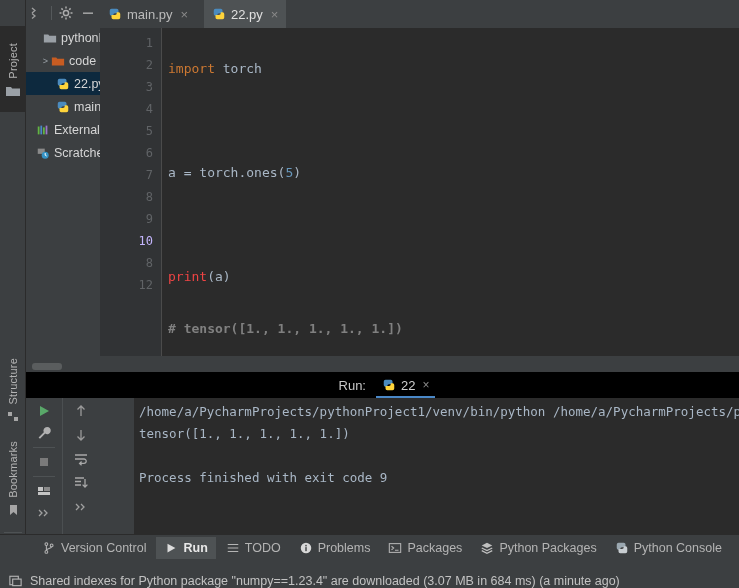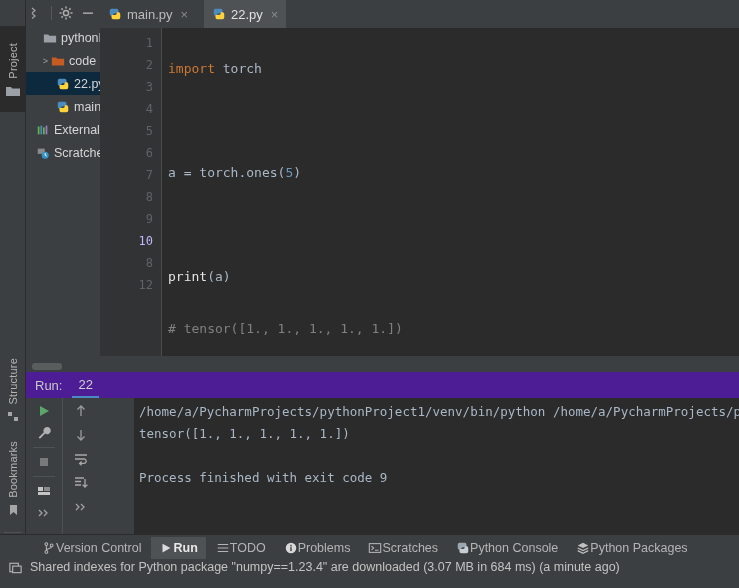--- a/index.html
+++ b/index.html
@@ -122,46 +122,47 @@
   .lineno.cur { color: #c4b5fd; }
   .code {
     position: absolute; left: 63px; top: 0; right: 0; height: 100%;
     font-family: "DejaVu Sans Mono", monospace;
     font-size: 13px;
     white-space: pre;
   }
   .cline { height: 22px; line-height: 22px; padding-left: 5px; }
   .kw   { color: #cc7832; }
   .plain{ color: #a9b7c6; text-align: center; }
-  .fn   { color: #e5e5e5; }
+  .fn   { color: #ef4444; }
   .num  { color: #6897bb; }
-  .cmt  { color: #808080; }
+  .cmt  { color: #808080; font-weight: bold; }
   
   .h-scroll {
     position:absolute; left: 32px; top: 363px; width: 30px; height: 7px;
     background: #5a5d5e; border-radius: 3px;
   }
 
   
   .run-panel {
     position: absolute; left: 26px; top: 372px; width: 713px; height: 162px;
     background: #3c3f41;
   }
   .run-header {
     position: absolute; left:0; top:0; width: 713px; height: 26px;
     display: flex; align-items: center; gap: 10px;
     padding-left: 9px;
-    background: #4c1d95;
+    background: #000000;
+    justify-content: center;
   }
   .run-label { font-size: 13px; color: #c8c8c8; }
   .run-tab {
     position: relative;
     display:flex; align-items:center; gap:5px;
     height: 26px; padding: 0 6px;
-    font-size: 13px; color: #d0d0d0; flex-direction: column;
+    font-size: 13px; color: #d0d0d0;
   }
   .run-tab::after {
     content:""; position:absolute; left:0; bottom:0; width:100%; height:2px;
     background: #4a88c7;
   }
   .run-tab .x { color:#8a8a8a; font-size:12px; margin-left:2px; }
 
   .run-toolbar {
     position:absolute; left: 0; top: 26px; width: 36px; height: 136px;
     background: #3c3f41;
@@ -193,33 +194,33 @@
   
   .bottom-bar {
     position: absolute; left: 0; top: 534px; width: 739px; height: 26px;
     background: #3c3f41;
     display: flex; align-items: center;
     padding-left: 34px;
     gap: 2px;
     border-top: 1px solid #2b2b2b;
   }
   .bb-item {
-    display:flex; align-items:center; 
+    display:flex; align-items:center; gap:5px;
     height: 22px; padding: 4px 8px;
     font-size: 12.5px; color: #b4b4b4;
     white-space: nowrap;
   }
   .bb-item.active { background: #4e5254; color: #e8e8e8; font-weight: bold; }
   .bb-ico { width: 14px; height:14px; display:block; }
 
   
   .status-bar {
     position:absolute; left:0; top:560px; width:739px; height:28px;
     background: #3c3f41;
-    display:flex; align-items:flex-start; gap: 7px;
+    display:flex; align-items:flex-end; gap: 7px;
     padding-left: 8px;
     font-size: 12.5px; color: #c2c2c2;
     white-space: nowrap;
     overflow: hidden;
   }
 </style>
 </head>
 <body>
 
 <div id="app">
@@ -474,38 +475,38 @@
         <rect x="7.2" y="7" width="1.6" height="4.6" fill="#3c3f41"></rect>
       </svg>
       <span>Problems</span>
     </div>
 
     <div class="bb-item">
       <svg class="bb-ico" viewBox="0 0 16 16">
         <rect x="1.5" y="3" width="13" height="10" fill="none" stroke="#b4b4b4" stroke-width="1.2"></rect>
         <path d="M4 6l2.5 2L4 10M8 10.5h4" stroke="#b4b4b4" stroke-width="1.2" fill="none"></path>
       </svg>
-      <span>Scratches</span>
-    </div>
-
-    <div class="bb-item">
-      <svg class="bb-ico" viewBox="0 0 16 16">
-        <path d="M5 2h5a2 2 0 0 1 2 2v3H8a2 2 0 0 0-2 2v1H4a2 2 0 0 1-2-2V4a2 2 0 0 1 2-2z" fill="#9aa7b0"></path>
-        <path d="M11 14H6a2 2 0 0 1-2-2v-3h4a2 2 0 0 0 2-2V6h2a2 2 0 0 1 2 2v4a2 2 0 0 1-2 2z" fill="#c8cdd1"></path>
-      </svg>
-      <span>Python Console</span>
+      <span>Packages</span>
     </div>
 
     <div class="bb-item">
       <svg class="bb-ico" viewBox="0 0 16 16">
         <path d="M8 2l6 3-6 3-6-3z" fill="#c0c0c0"></path>
         <path d="M2 8l6 3 6-3" fill="none" stroke="#c0c0c0" stroke-width="1.3"></path>
         <path d="M2 11l6 3 6-3" fill="none" stroke="#c0c0c0" stroke-width="1.3"></path>
       </svg>
       <span>Python Packages</span>
+    </div>
+
+    <div class="bb-item">
+      <svg class="bb-ico" viewBox="0 0 16 16">
+        <path d="M5 2h5a2 2 0 0 1 2 2v3H8a2 2 0 0 0-2 2v1H4a2 2 0 0 1-2-2V4a2 2 0 0 1 2-2z" fill="#9aa7b0"></path>
+        <path d="M11 14H6a2 2 0 0 1-2-2v-3h4a2 2 0 0 0 2-2V6h2a2 2 0 0 1 2 2v4a2 2 0 0 1-2 2z" fill="#c8cdd1"></path>
+      </svg>
+      <span>Python Console</span>
     </div>
   </div>
 
   <div class="status-bar">
     <svg style="width:15px;height:15px;flex:0 0 15px" viewBox="0 0 16 16">
       <rect x="2" y="3.5" width="9" height="9" fill="none" stroke="#b4b4b4" stroke-width="1.2"></rect>
       <rect x="5" y="6.5" width="9" height="7" fill="#3c3f41" stroke="#b4b4b4" stroke-width="1.2"></rect>
     </svg>
     <span>Shared indexes for Python package "numpy==1.23.4" are downloaded (3.07 MB in 684 ms) (a minute ago)</span>
   </div>

